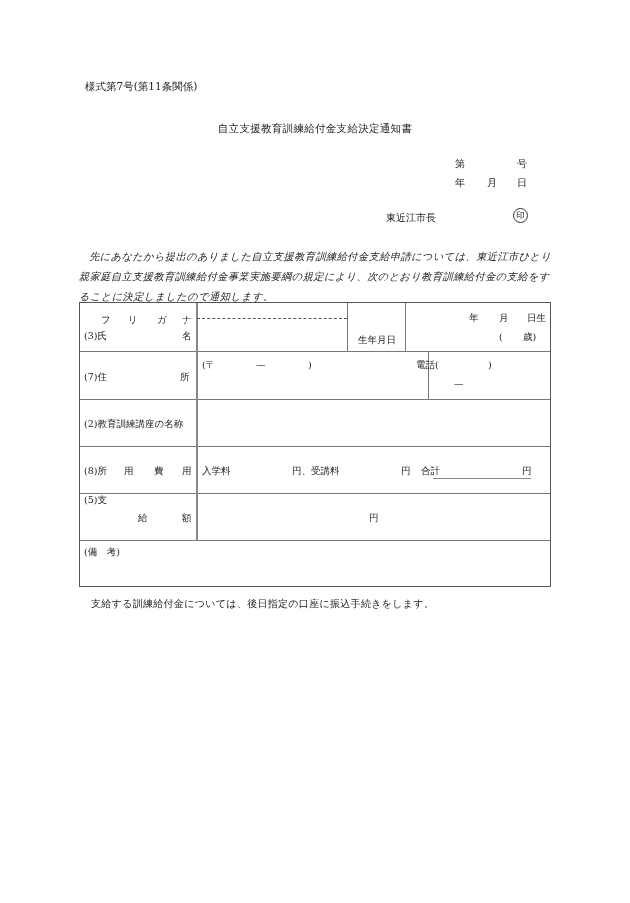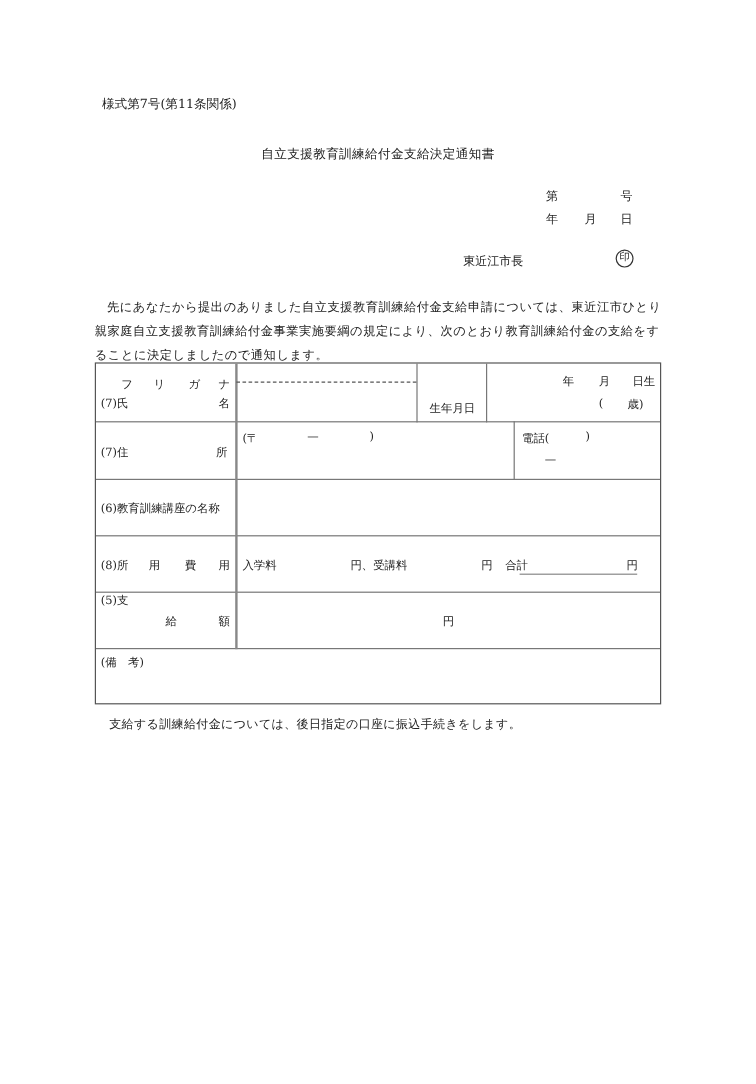--- a/index.html
+++ b/index.html
@@ -13,21 +13,21 @@
   .no-line { top: 157px; left: 455px; width: 72px; font-size: 10px; }
   .no-line span { position: absolute; }
   .date-line { top: 176px; left: 455px; width: 72px; font-size: 10px; }
   .date-line span { position: absolute; }
   .mayor { top: 211px; left: 386px; font-size: 10px; }
   .seal {
     position: absolute; top: 208px; left: 513px; width: 13px; height: 13px; border: 1px solid #333;
     border-radius: 50%; font-size: 8.5px; line-height: 13px; text-align: center;
   }
   .body-text { left: 79px; top: 247px; width: 475px; font-size: 10.2px; line-height: 20px; white-space: normal; letter-spacing: 0.45px; }
-  .body-text p { margin: 0; text-indent: 1em; }
+  .body-text p { margin: 0; text-indent: 1em; font-style: italic; }
 
   .tbl { position: absolute; left: 79px; top: 302px; width: 472px; height: 285px; border: 1px solid #555; box-sizing: border-box; }
   .hl { position: absolute; left: 0; right: 0; height: 0; border-top: 1px solid #777; }
   .vl { position: absolute; width: 0; border-left: 1px solid #777; }
   .vl.thick { border-left: 2px solid #888; }
   .cell-text { position: absolute; font-size: 9.5px; white-space: nowrap; }
   .dash { position: absolute; left: 117px; width: 150px; top: 15px; border-top: 1px dashed #555; }
   .underline-total { position: absolute; border-bottom: 1.5px solid #888; }
 
   .footer-note { left: 91px; top: 597px; font-size: 10px; letter-spacing: 0.3px; }
@@ -67,47 +67,47 @@
   <div class="vl" style="left:267px; top:0; height:49px"></div>
   <div class="vl" style="left:325px; top:0; height:49px"></div>
 
   <div class="vl" style="left:348px; top:48px; height:49px"></div>
 
   <div>
     <span class="cell-text" style="left:21px; top:11px">フ</span>
     <span class="cell-text" style="left:48px; top:11px">リ</span>
     <span class="cell-text" style="left:77px; top:11px">ガ</span>
     <span class="cell-text" style="left:102px; top:11px">ナ</span>
-    <span class="cell-text" style="left:4px; top:27px">(7)氏</span>
+    <span class="cell-text" style="left:4px; top:27px">(3)氏</span>
     <span class="cell-text" style="left:102px; top:27px">名</span>
     <div class="dash"></div>
     <div style="position:absolute; left:118px; top:16px; width:148px; height:31px"></div>
     <span class="cell-text" style="left:278px; top:31px">生年月日</span>
     <span class="cell-text" style="left:389px; top:9px">年</span>
     <span class="cell-text" style="left:419px; top:9px">月</span>
     <span class="cell-text" style="left:447px; top:9px">日生</span>
     <span class="cell-text" style="left:419px; top:28px">(</span>
     <span class="cell-text" style="left:443px; top:28px">歳)</span>
   </div>
 
   <div>
     <span class="cell-text" style="left:4px; top:68px">(7)住</span>
     <span class="cell-text" style="left:100px; top:68px">所</span>
     <span class="cell-text" style="left:122px; top:56px">(〒</span>
     <span class="cell-text" style="left:176px; top:56px">—</span>
     <span class="cell-text" style="left:228px; top:56px">)</span>
     <div style="position:absolute; left:118px; top:50px; width:228px; height:45px"></div>
-    <span class="cell-text" style="left:355px; top:56px">電話(</span>
+    <span class="cell-text" style="left:336px; top:56px">電話(</span>
     <span class="cell-text" style="left:408px; top:56px">)</span>
     <span class="cell-text" style="left:374px; top:75px">—</span>
     <div style="position:absolute; left:350px; top:50px; width:120px; height:45px"></div>
   </div>
 
   <div>
-    <span class="cell-text" style="left:4px; top:115px">(6)教育訓練講座の名称</span>
+    <span class="cell-text" style="left:4px; top:115px">(2)教育訓練講座の名称</span>
     <div style="position:absolute; left:118px; top:98px; width:352px; height:44px"></div>
   </div>
 
   <div>
     <span class="cell-text" style="left:4px; top:162px">(8)所</span>
     <span class="cell-text" style="left:44px; top:162px">用</span>
     <span class="cell-text" style="left:74px; top:162px">費</span>
     <span class="cell-text" style="left:102px; top:162px">用</span>
     <span class="cell-text" style="left:122px; top:162px">入学料</span>
     <span class="cell-text" style="left:212px; top:162px">円、受講料</span>

